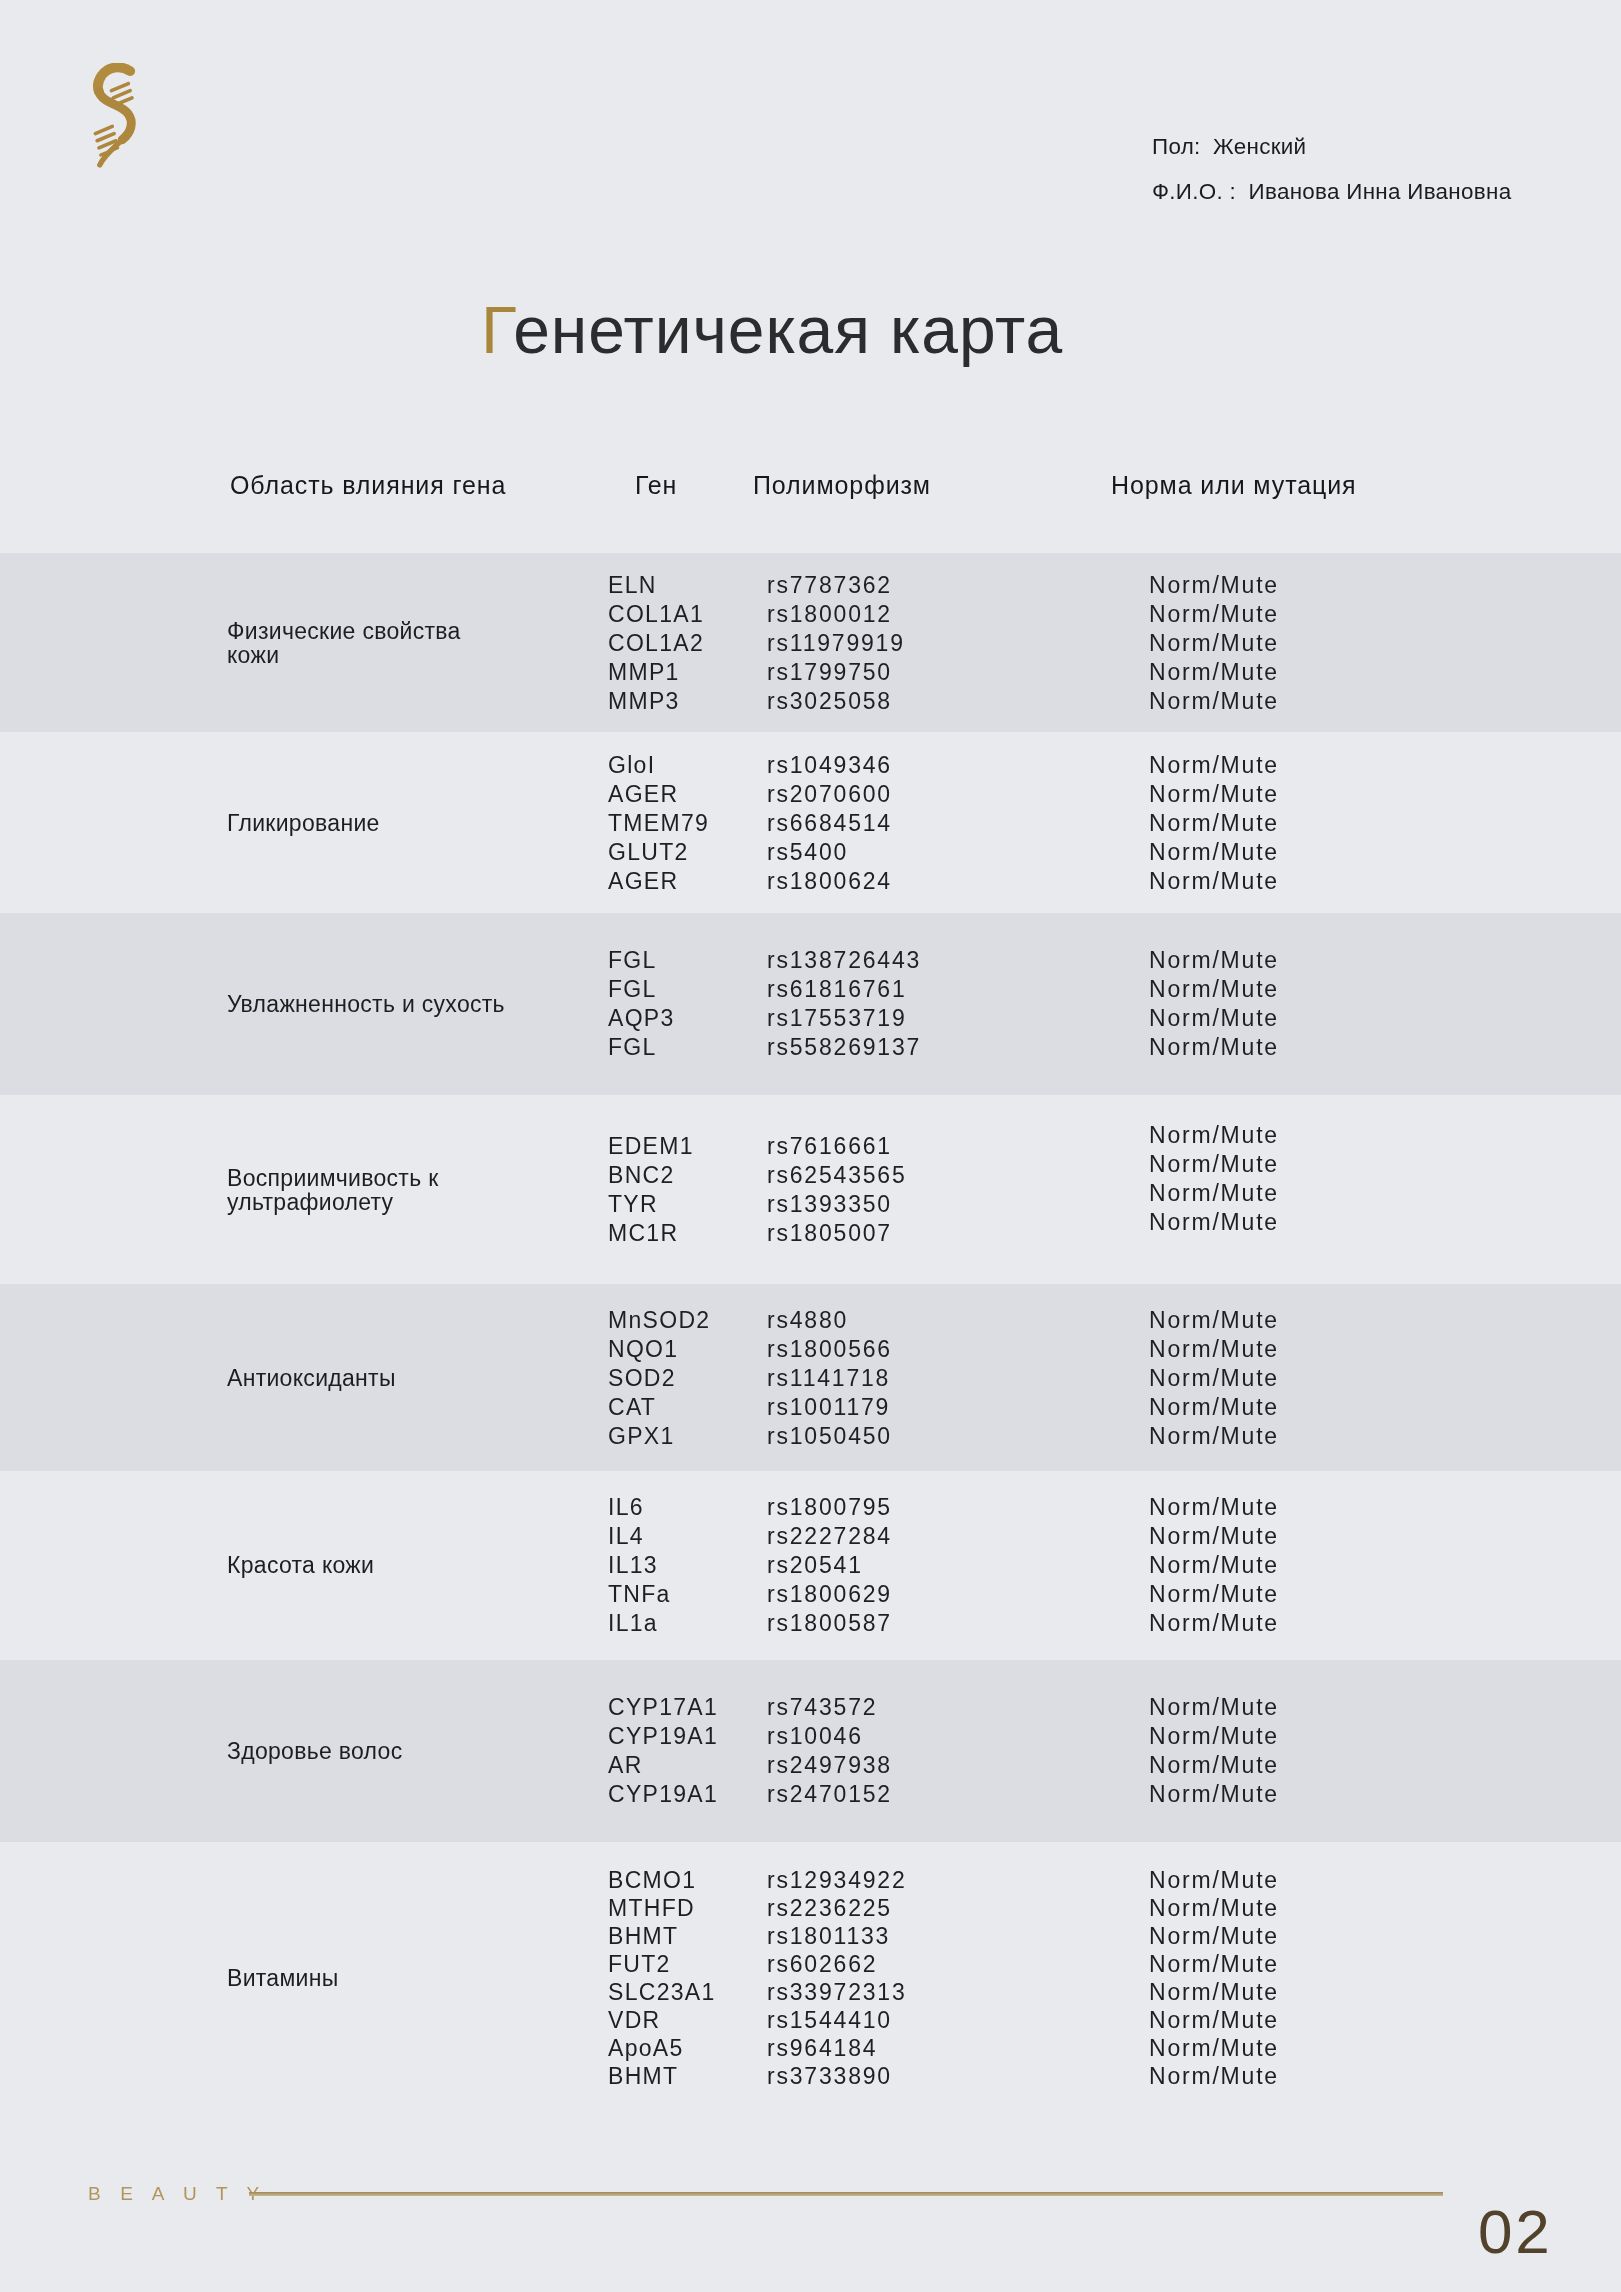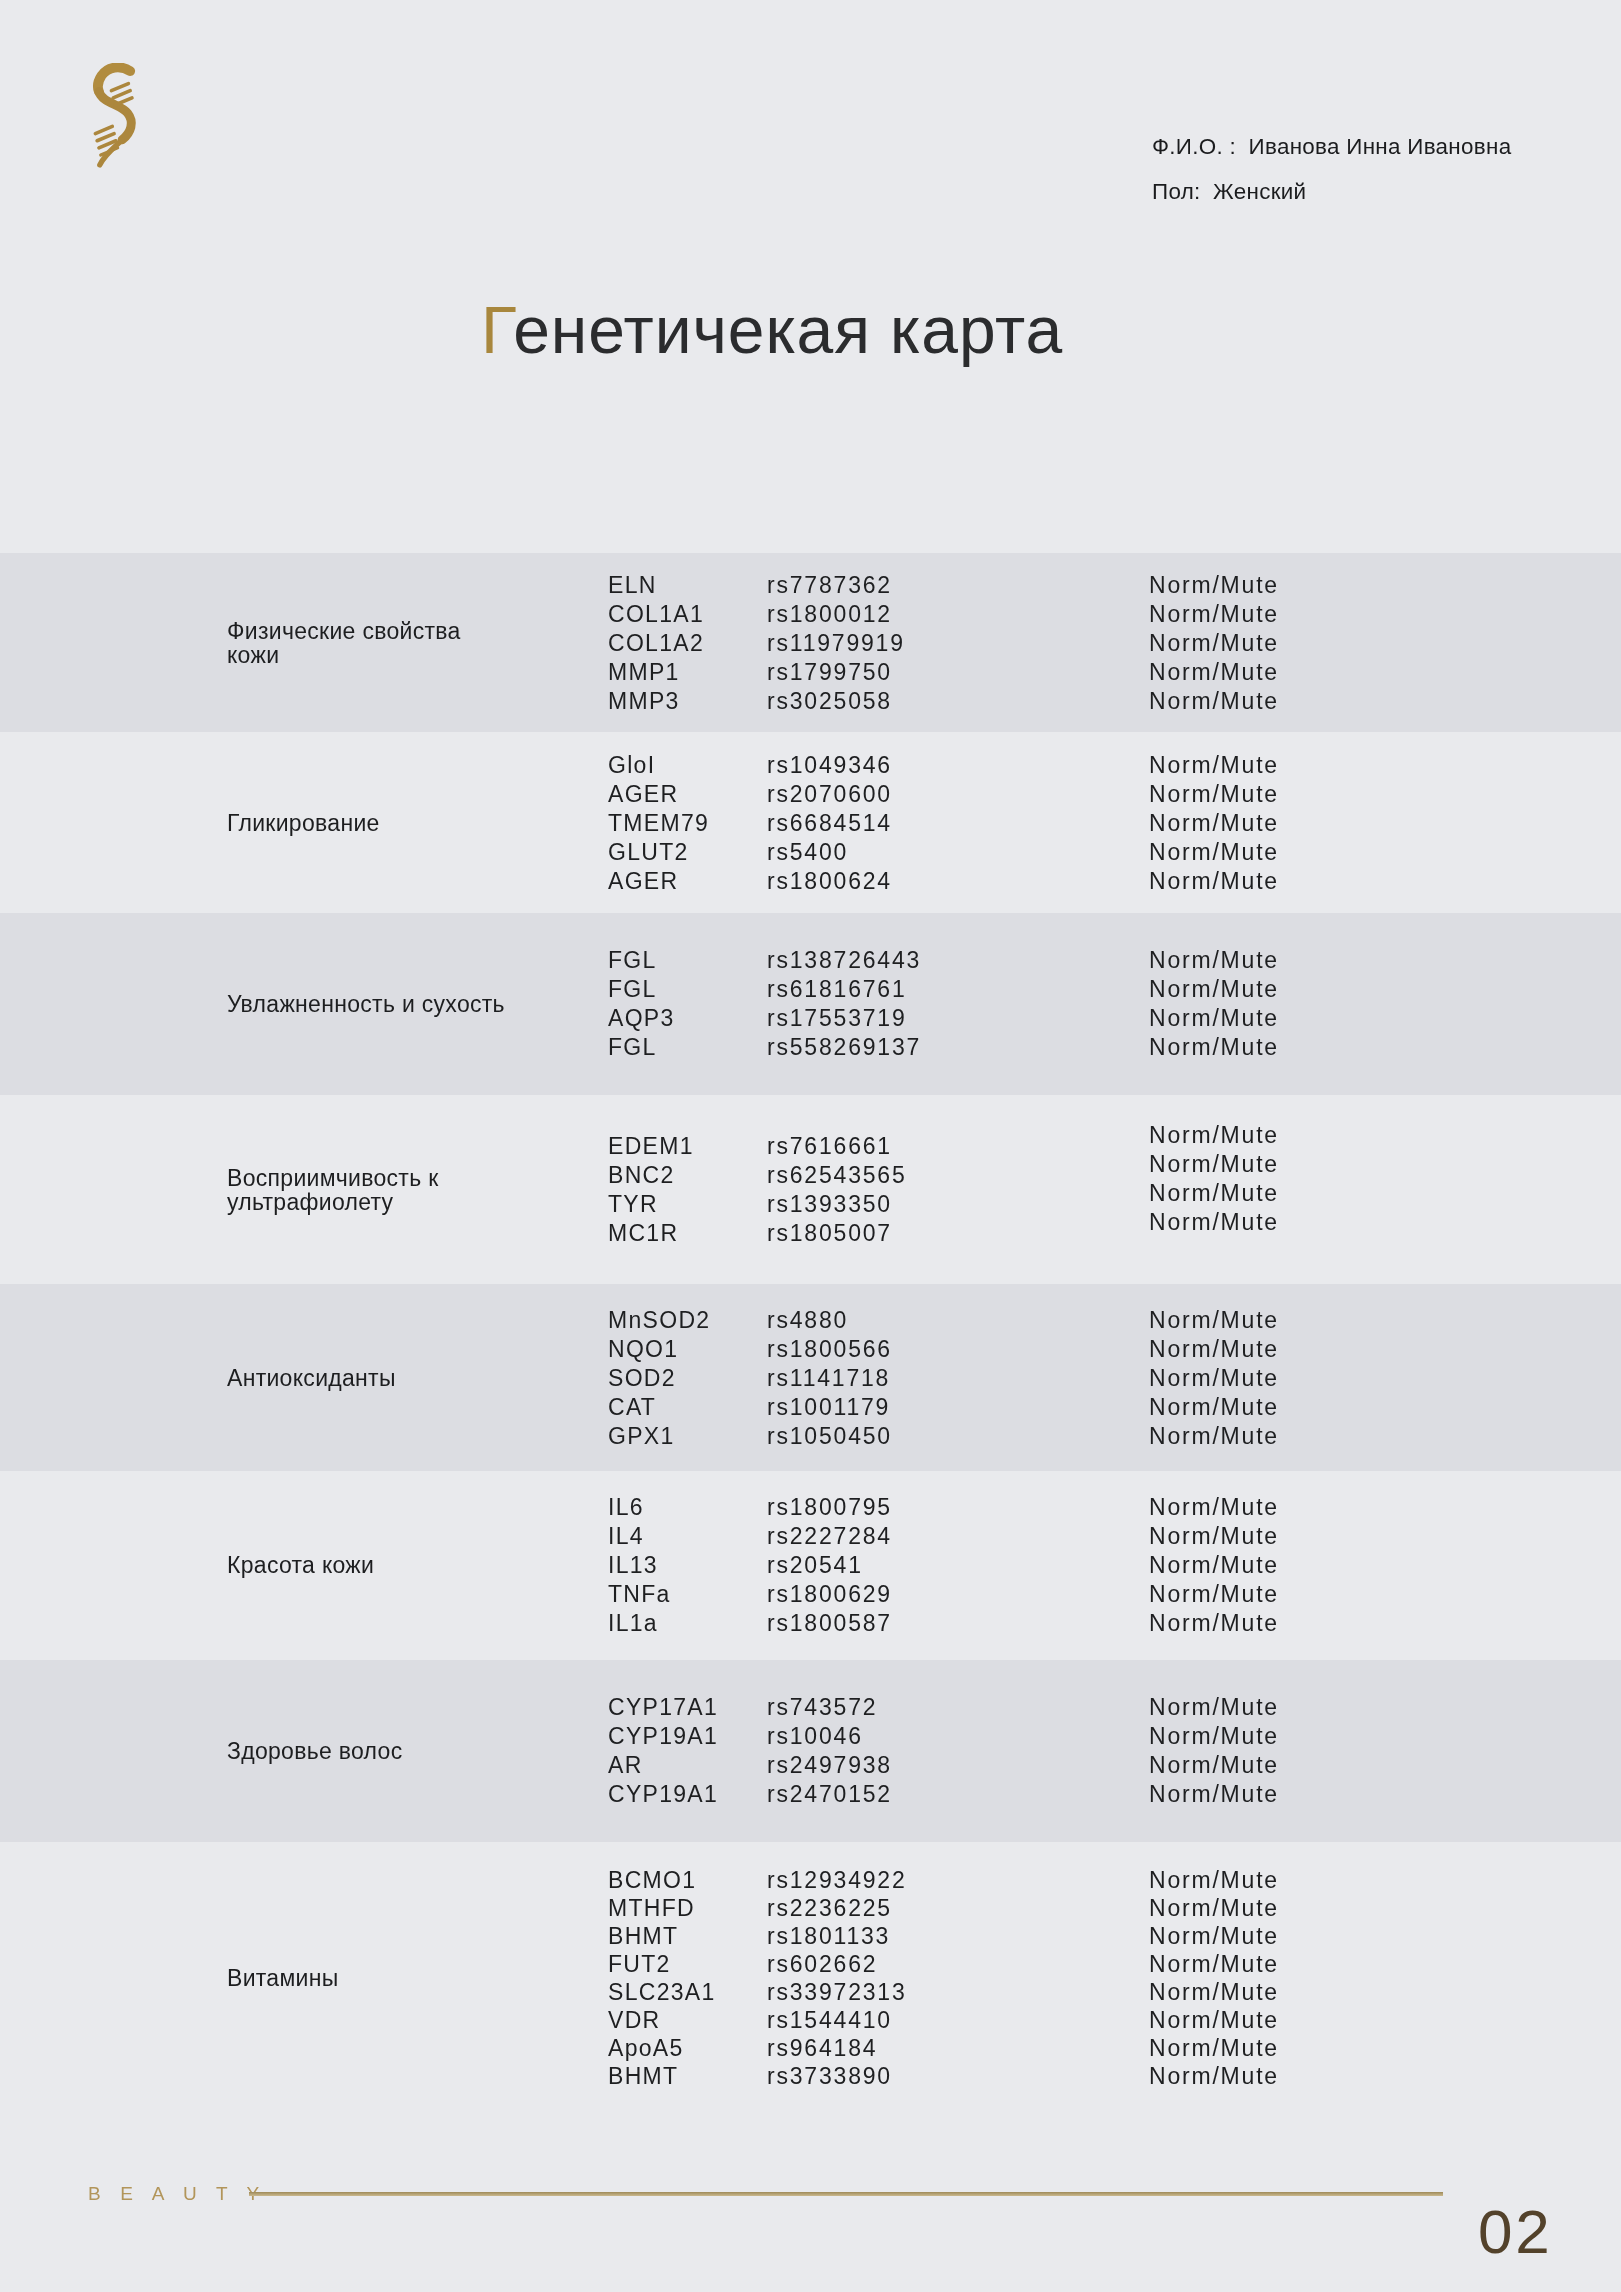--- a/index.html
+++ b/index.html
@@ -82,31 +82,37 @@
       <line x1="30" y1="47" x2="49" y2="39" stroke="#ac873d" stroke-width="4" stroke-linecap="round"></line>
       <line x1="8" y1="79" x2="27" y2="71" stroke="#ac873d" stroke-width="4" stroke-linecap="round"></line>
       <line x1="10" y1="87" x2="29" y2="79" stroke="#ac873d" stroke-width="4" stroke-linecap="round"></line>
       <line x1="12" y1="95" x2="31" y2="87" stroke="#ac873d" stroke-width="4" stroke-linecap="round"></line>
       <line x1="14" y1="103" x2="33" y2="95" stroke="#ac873d" stroke-width="3.5" stroke-linecap="round"></line>
     </svg>
   </div>
 
   <div class="patient-info">
     <div class="info-row">
+      <span>Пол:</span>
+      <span>Женский</span>
+    </div>
+    <div class="info-row">
       <span>Ф.И.О. :</span>
       <span>Иванова Инна Ивановна</span>
     </div>
-    <div class="info-row">
-      <span>Пол:</span>
-      <span>Женский</span>
-    </div>
   </div>
 
   <h1 class="title"><span class="title-first">Г</span><span>енетичекая карта</span></h1>
 
+  <div class="thead">
+    <span class="th-area">Область влияния гена</span>
+    <span class="th-gene">Ген</span>
+    <span class="th-poly">Полиморфизм</span>
+    <span class="th-norm">Норма или мутация</span>
+  </div>
 
   <section class="group g0 dark">
     <div class="group-label">Физические свойства кожи</div>
     <div class="rows">
       <div class="row">
           <span class="cell gene">ELN</span>
           <span class="cell rs">rs7787362</span>
           <span class="cell norm">Norm/Mute</span>
         </div>
       <div class="row">

